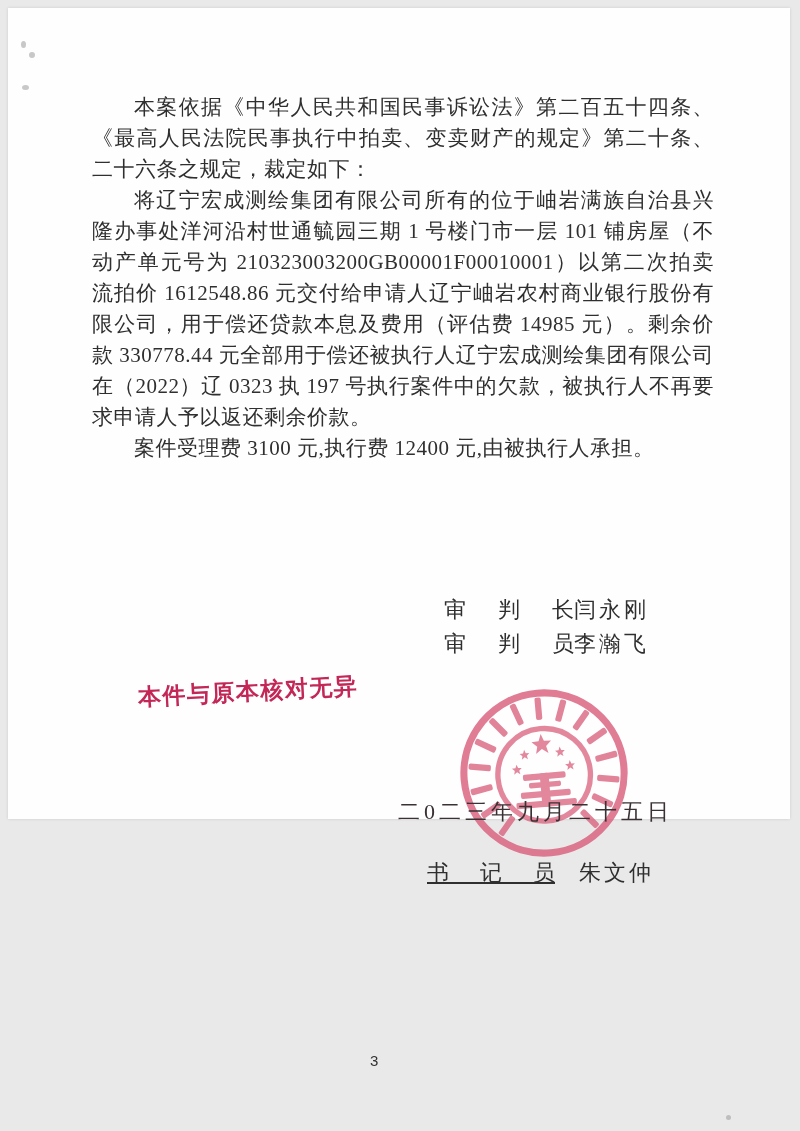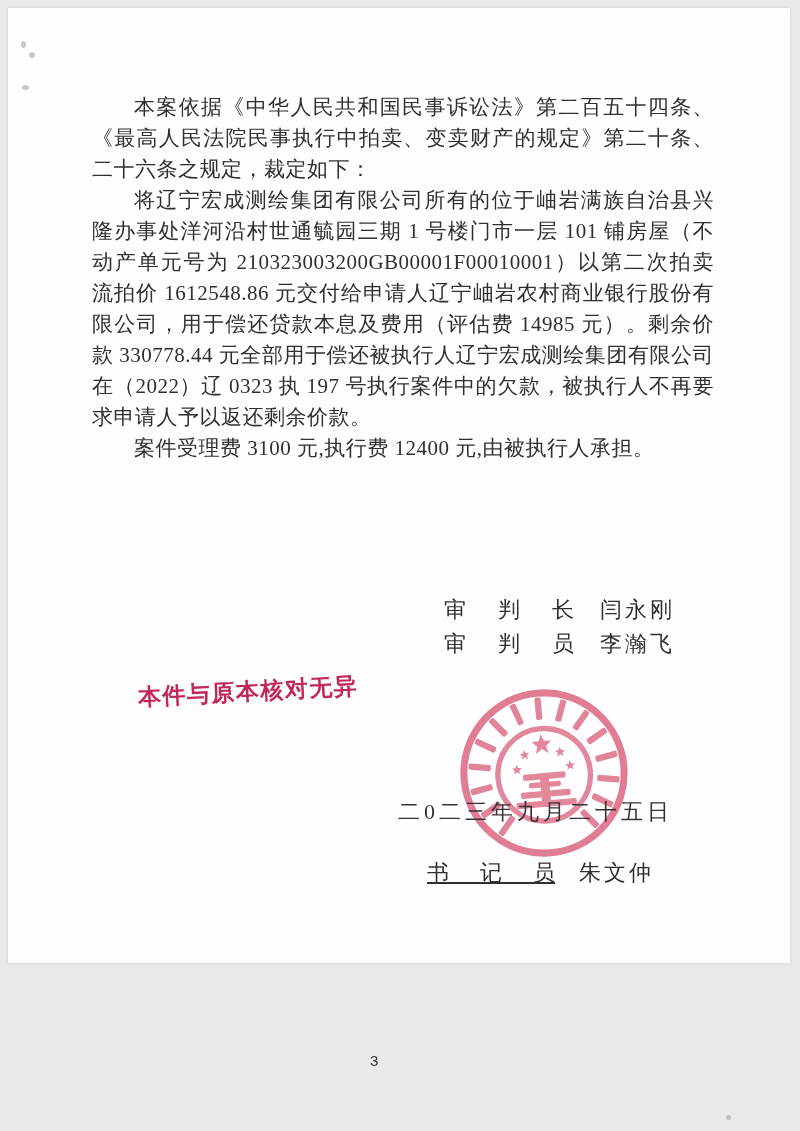--- a/index.html
+++ b/index.html
@@ -7,21 +7,21 @@
     padding: 0;
     width: 800px;
     height: 1131px;
     background: #e9e9e9;
     font-family: "Liberation Serif", "DejaVu Serif", serif;
     overflow: hidden;
   }
   .page {
     position: absolute;
     left: 8px; top: 8px;
-    width: 782px; height: 955px;
+    width: 782px; height: 811px;
     background: #fefefe;
     box-shadow: 0 0 3px rgba(0,0,0,0.12);
   }
   
   .body-text {
     position: absolute;
     left: 84px;   
     top: 84px;
     width: 622px;
     font-size: 21px;
@@ -49,21 +49,20 @@
     left: 436px; top: 585px;
     color: #2f2f2f;
     font-size: 22px;
   }
   .sig-row { height: 34px; line-height: 34px; white-space: nowrap; }
   .sig-role {
     display: inline-block;
     width: 130px;
     text-align: justify;
     text-align-last: justify;
-    margin-right: 26px;
     font-family: Liberation Serif, serif;
   }
   .sig-name { letter-spacing: 3px; }
   
   .seal {
     position: absolute;
     left: 447px; top: 676px;
     width: 178px; height: 178px;
     transform: rotate(-5deg);
     opacity: 0.88;

